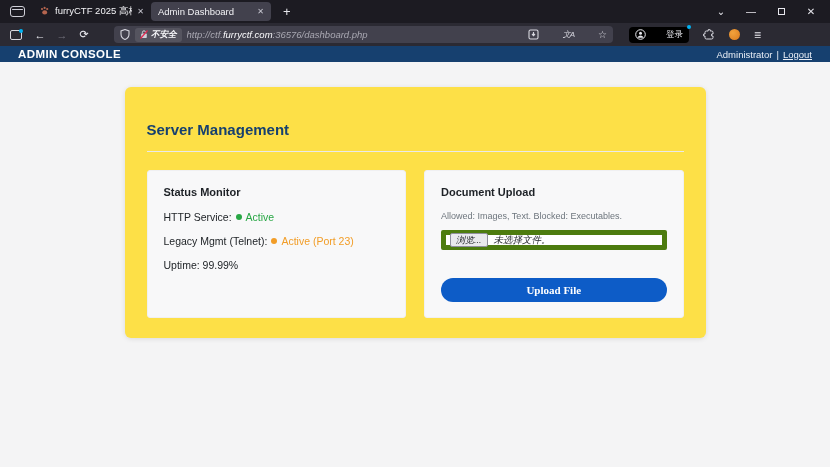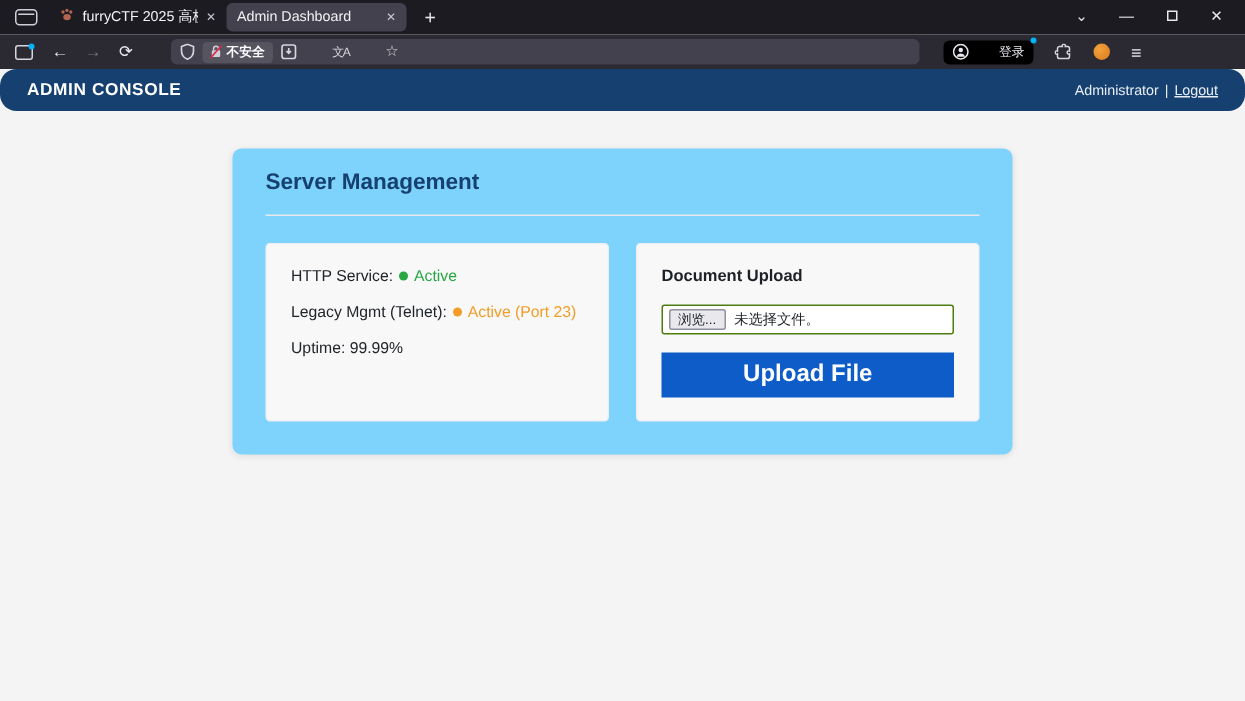--- a/index.html
+++ b/index.html
@@ -20,57 +20,57 @@
   .win-controls { display:flex; align-items:center; gap:0; }
   .win-controls > span { width:30px; text-align:center; color:#e8e8ee; font-size:10px; }
   .wc-restore i { display:inline-block; width:7px; height:7px; border:1px solid #e8e8ee; }
 
   .nav-toolbar { height:23px; background:#2b2a33; display:flex; align-items:center; padding:0 6px; gap:2px; }
   .nav-ic { color:#e8e8ee; font-size:11px; width:20px; text-align:center; position:relative; }
   .nav-ic.dim { color:#75747f; }
   .sidebar-ic { width:12px; height:10px; border:1.2px solid #d6d6de; border-radius:2px; position:relative; margin:0 6px 0 4px; }
   .bluedot { position:absolute; width:4px; height:4px; border-radius:50%; background:#00b3f4; top:-2px; right:-2px; }
 
-  .url-bar { margin-left:18px; width:499px; height:17px; background:#42414d; border-radius:4px; display:flex; align-items:center; padding:0 6px; gap:5px; }
+  .url-bar { margin-left:18px; width:499px; height:17px; background:#42414d; border-radius:4px; display:flex; align-items:center; padding:0 6px; gap:5px;font-style:italic; }
   .shield-ic { flex:0 0 auto; display:flex; }
   .sec-chip { display:flex; align-items:center; gap:3px; background:#55545f; border-radius:3px; padding:1px 5px; color:#fbfbfe; font-size:8.5px; font-weight:700; }
   .url-text { font-size:9.5px; color:#a9a8b2; white-space:nowrap; overflow:hidden; flex:1; }
   .url-text .hl { color:#fbfbfe; }
   .urlbar-icons { display:flex; align-items:center; gap:24px; flex:0 0 auto; color:#d7d7df; }
   .translate-ic { font-size:8px; color:#d7d7df; letter-spacing:-1px; }
   .star-ic { font-size:10px; color:#d7d7df; }
 
   .account-chip { display:flex; align-items:center; gap:20px; background:#000000; border-radius:4px; padding:2px 6px; margin-left:14px; position:relative; color:#e8e8ee; font-size:8.5px; }
   .ext-orange { width:11px; height:11px; border-radius:50%; background:radial-gradient(circle at 35% 35%, #f2a23c, #d97a1e); margin-left:12px; }
   .menu-ic { color:#e8e8ee; font-size:12px; margin-left:12px; margin-right:4px; }
   .puzzle-wrap { margin-left:12px; display:flex; }
 
   
-  .site-header { height:28px; background:var(--brand,#16406f); display:flex; align-items:center; justify-content:space-between; padding:0 18px;border-radius:11px; }
+  .site-header { height:16px; background:var(--brand,#16406f); display:flex; align-items:center; justify-content:space-between; padding:0 18px; }
   .brand { color:#fff; font-size:11.5px; font-weight:700; letter-spacing:.4px; }
   .user-area { color:#e9eef6; font-size:9.5px; display:flex; gap:4px; align-items:center;text-align:right; }
   .user-area a { color:#e9eef6; }
 
   
   .page { height:393px; background:#f4f4f5; }
-  .card { width:520px; margin:25px auto 0; background:#7dd3fc; border-radius:6px; box-shadow:0 1px 5px rgba(0,0,0,.10); padding:14px 22px 20px; min-height:204px; }
+  .card { width:581px; margin:25px auto 0; background:#fde047; border-radius:6px; box-shadow:0 1px 5px rgba(0,0,0,.10); padding:34px 22px 20px; min-height:204px; }
   .page-title { color:var(--brand,#16406f); font-size:15px; font-weight:700; margin-bottom:13px; }
   .card hr { border:none; border-top:1px solid #e9e9eb; margin-bottom:18px; }
   .panels { display:flex; gap:18px; }
   .panel { flex:1; background:#f8f8f9; border:1px solid #f0f0f2; border-radius:3px; padding:15px 16px; min-height:118px; }
   .panel h2 { font-size:11px; font-weight:700; color:#1d2126; margin-bottom:13px; }
   .st-row { font-size:10.5px; color:#212529; margin-bottom:12px; display:flex; align-items:center; gap:4px; }
   .dot { width:6px; height:6px; border-radius:50%; display:inline-block; }
   .dot.ok { background:var(--ok,#28a745); } .dot.warn { background:var(--warn,#f29d27); }
   .val.ok { color:var(--ok,#28a745); } .val.warn { color:var(--warn,#f29d27); }
   .hint { font-size:9px; color:#6d757d; margin-bottom:9px; }
-  .file-row { background:#fff; border:1px solid #4d7c0f; border-radius:2px; height:20px; display:flex; align-items:center; padding:0 4px; gap:6px; margin-bottom:12px; }
+  .file-row { background:#fff; border:5px solid #4d7c0f; border-radius:2px; height:20px; display:flex; align-items:center; padding:0 4px; gap:6px; margin-bottom:28px;font-style:italic; }
   .browse-btn { font-size:9px; color:#1d2126; background:#e9e9ed; border:1px solid #8f8f9d; border-radius:2px; padding:1px 5px; line-height:1.2; }
   .no-file { font-size:9.5px; color:#1d2126; }
-  .upload-btn { display:block; width:100%; background:var(--btn,#0d5cc7); color:#fff; border:none; border-radius:0; font-size:16px; font-weight:700; padding:6px 0; font-family:Liberation Sans, sans-serif; }
+  .upload-btn { display:block; width:100%; background:var(--btn,#0d5cc7); color:#fff; border:none; border-radius:12px; font-size:11px; font-weight:700; padding:6px 0; font-family:Liberation Serif, serif; }
 </style>
 </head>
 <body>
 
 <div class="tab-bar">
   <span class="fxview"></span>
 
   <div class="tab">
     <span class="paw">
       <svg width="10" height="10" viewBox="0 0 10 10">
@@ -117,20 +117,21 @@
         </svg>
     </span>
     <span class="sec-chip">
       <svg width="8" height="9" viewBox="0 0 8 9">
           <rect x="1.2" y="3.5" width="5.6" height="4.5" rx="0.8" fill="#cfcfd8"></rect>
           <path d="M2.4 3.5V2.4a1.6 1.6 0 0 1 3.2 0v1.1" fill="none" stroke="#cfcfd8" stroke-width="1"></path>
           <line x1="0.5" y1="8.5" x2="7.5" y2="0.5" stroke="#e22850" stroke-width="1.2"></line>
         </svg>
       <span>不安全</span>
     </span>
+    <span class="url-text"><span>http://ctf.</span><span class="hl">furryctf.com</span><span>:36576/dashboard.php</span></span>
     <span class="urlbar-icons">
       <svg width="11" height="11" viewBox="0 0 11 11">
           <rect x="1" y="1" width="9" height="9" rx="1.5" fill="none" stroke="#d7d7df" stroke-width="1.1"></rect>
           <path d="M5.5 3v3.2M4 5l1.5 1.6L7 5" fill="none" stroke="#d7d7df" stroke-width="1.1"></path>
         </svg>
       <span class="translate-ic">文A</span>
       <span class="star-ic">☆</span>
     </span>
   </div>
 
@@ -161,37 +162,39 @@
   </span>
 </div>
 
 <div class="page">
   <div class="card">
     <div class="page-title">Server Management</div>
     <hr>
     <div class="panels">
 
       <div class="panel">
+        <h2>Status Monitor</h2>
         <div class="st-row">
           <span>HTTP Service:</span>
           <span class="dot ok"></span>
           <span class="val ok">Active</span>
         </div>
         <div class="st-row">
           <span>Legacy Mgmt (Telnet):</span>
           <span class="dot warn"></span>
           <span class="val warn">Active (Port 23)</span>
         </div>
         <div class="st-row">
           <span>Uptime: 99.99%</span>
         </div>
       </div>
 
       <div class="panel">
         <h2>Document Upload</h2>
+        <div class="hint">Allowed: Images, Text. Blocked: Executables.</div>
         <div class="file-row">
           <span class="browse-btn">浏览...</span>
           <span class="no-file">未选择文件。</span>
         </div>
         <button class="upload-btn">Upload File</button>
       </div>
 
     </div>
   </div>
 </div>

